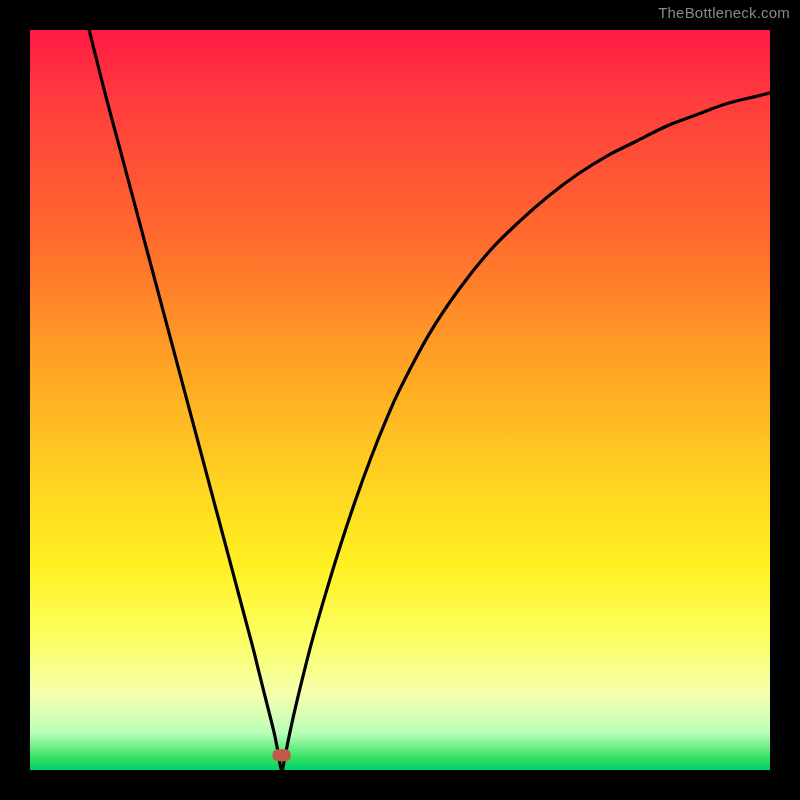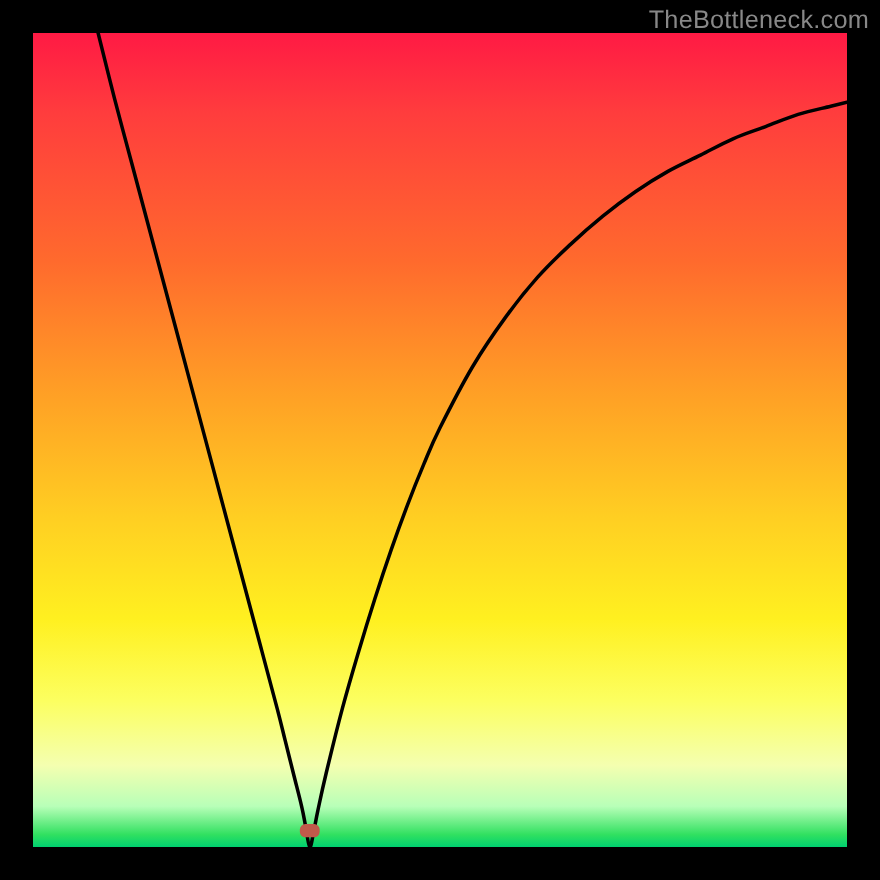--- a/index.html
+++ b/index.html
@@ -46,21 +46,21 @@
     top: 0;
     left: 0;
     width: 740px;
     height: 740px;
   }
   .watermark {
     position: absolute;
     top: 4px;
     right: 10px;
     color: #888888;
-    font-size: 23px;
+    font-size: 15px;
     font-weight: 500;
     letter-spacing: 0.2px;
   }
 </style>
 </head>
 <body>
 
 <div class="frame">
   <div class="plot-area">
     <svg class="curve-svg" viewBox="0 0 740 740" preserveAspectRatio="none">

